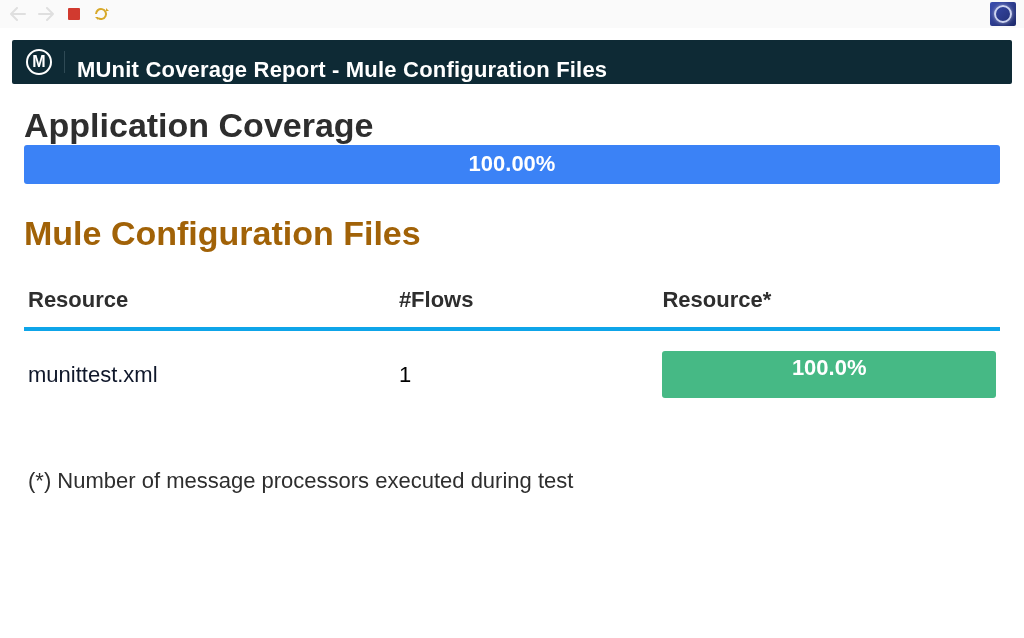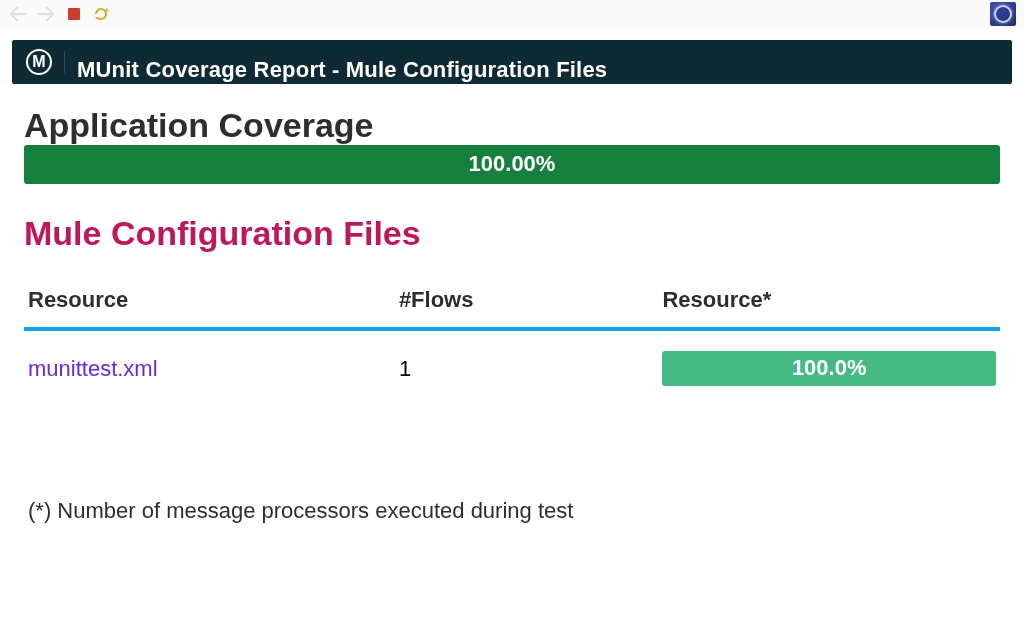--- a/index.html
+++ b/index.html
@@ -85,26 +85,26 @@
       padding: 22px 12px 0 12px;
     }
     h1.section {
       font-size: 34px;
       font-weight: 700;
       color: #2e2e2e;
     }
     h1.section2 {
       font-size: 34px;
       font-weight: 700;
-      color: #be185d;
+      color: #a16207;
       margin-top: 30px;
       margin-bottom: 24px;
     }
     .coverage-bar {
-      background: #15803d;
+      background: #3b82f6;
       color: #fff;
       text-align: center;
       font-size: 22px;
       font-weight: 600;
       padding: 6px 0 7px 0;
       border-radius: 3px;
     }
     table.files {
       width: 100%;
       border-collapse: collapse;
@@ -118,37 +118,37 @@
       border-bottom: 4px solid #0ea5e9;
     }
     table.files td {
       padding: 20px 4px;
       vertical-align: middle;
     }
     .col-resource { width: 38%; }
     .col-flows { width: 27%; }
     .col-cov { width: 35%; }
     .link {
-      color: #6d28d9;
+      color: #0f172a;
       text-decoration: none;
       cursor: pointer;
     }
     .row-coverage-bar {
       background: #46b985;
       color: #fff;
       text-align: center;
       font-size: 22px;
       font-weight: 600;
-      padding: 4px 0 5px 0;
+      padding: 4px 0 17px 0;
       border-radius: 3px;
     }
     .footnote {
       font-size: 22px;
       color: #2e2e2e;
-      margin-top: 92px;
+      margin-top: 50px;
       padding-left: 4px;
     }
   </style>
 </head>
 <body>
 
 <div class="toolbar">
   <div class="tb-btn disabled">
     <svg width="16" height="14" viewBox="0 0 16 14">
       <path d="M7 1 L1 7 L7 13 M1 7 H15" stroke="#b8b8b8" stroke-width="2" fill="none" stroke-linecap="round" stroke-linejoin="round"></path>

